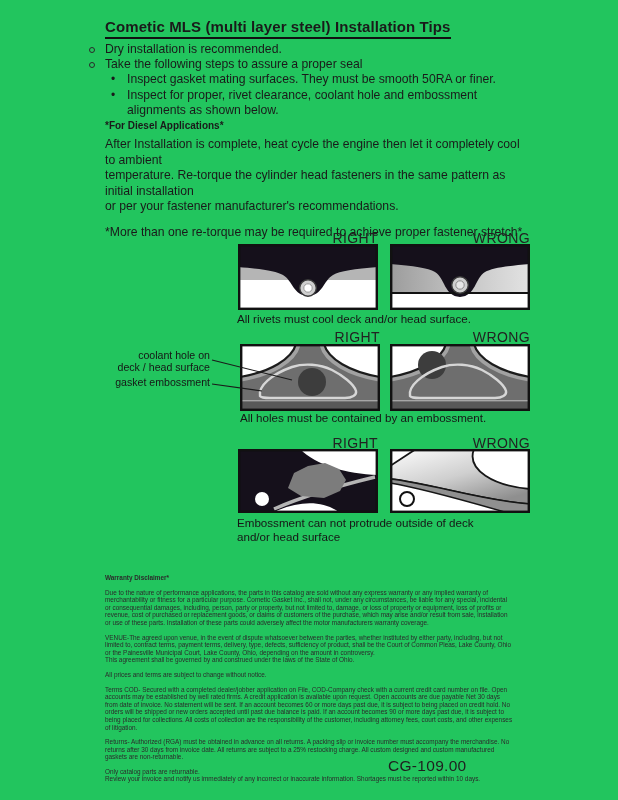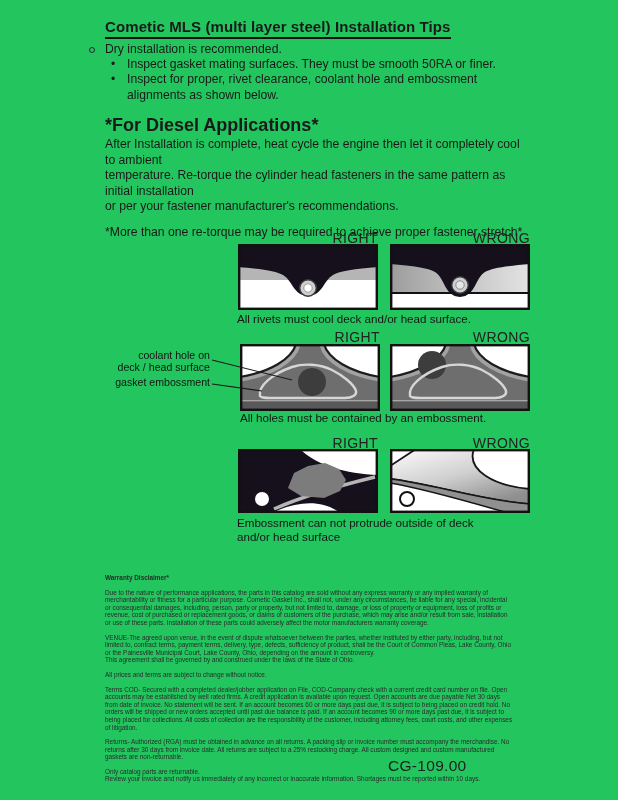--- a/index.html
+++ b/index.html
@@ -13,21 +13,21 @@
     position:absolute;left:105px;top:18px;font-size:15px;font-weight:bold;
     border-bottom:2px solid #111;padding-bottom:2px;letter-spacing:.1px;
   }
   .bullets{position:absolute;left:89px;top:42px;width:432px;font-size:12.2px;line-height:15.2px;}
   .brow{display:flex;}
   .bmark{width:16px;flex:0 0 16px;display:flex;align-items:flex-start;justify-content:flex-start;padding-top:4.5px;}
   .bdot{width:4px;height:4px;border:1.3px solid #2a2a2a;border-radius:50%;display:block;}
   .sub .bmark{margin-left:22px;padding-top:0;}
   .sdot{font-size:12px;line-height:15.2px;}
   .diesel{position:absolute;left:105px;top:118px;width:418px;font-size:12.2px;line-height:15.4px;}
-  .dhead{font-weight:bold;font-size:18px;margin-bottom:4px;}
+  .dhead{font-weight:bold;font-size:10px;margin-bottom:4px;}
   .dp{margin:0 0 11px 0;}
   .dg-label{position:absolute;width:140px;text-align:right;font-size:14px;letter-spacing:.4px;color:#222;}
   .dg-box{position:absolute;width:140px;}
   .dg-caption{position:absolute;font-size:11.6px;line-height:13.5px;color:#161616;}
   .ptr-label{position:absolute;font-size:10.6px;line-height:11.5px;text-align:right;color:#161616;}
   .legal{position:absolute;left:105px;top:574px;width:409px;font-size:6.4px;line-height:7.6px;color:#2b2b2b;}
   .lhead{font-weight:bold;margin-bottom:7px;}
   .lp{margin:0 0 7px 0;}
   .pagecode{position:absolute;left:388px;top:757px;font-size:15.5px;color:#1f1f1f;letter-spacing:.3px;}
   svg{display:block;}
@@ -38,20 +38,26 @@
 <div class="doc">
 
   <div class="title">Cometic MLS (multi layer steel) Installation Tips</div>
 
   <div class="bullets">
     <div class="brow">
       <span class="bmark">
           <span class="bdot"></span>
         </span>
       <span>Dry installation is recommended.</span>
+    </div>
+    <div class="brow">
+      <span class="bmark">
+          <span class="bdot"></span>
+        </span>
+      <span>Take the following steps to assure a proper seal</span>
     </div>
     <div class="brow sub">
       <span class="bmark sdot">•</span>
       <span>Inspect gasket mating surfaces.  They must be smooth 50RA or finer.</span>
     </div>
     <div class="brow sub">
       <span class="bmark sdot">•</span>
       <span>Inspect for proper, rivet clearance, coolant hole and embossment alignments as shown below.</span>
     </div>
   </div>

